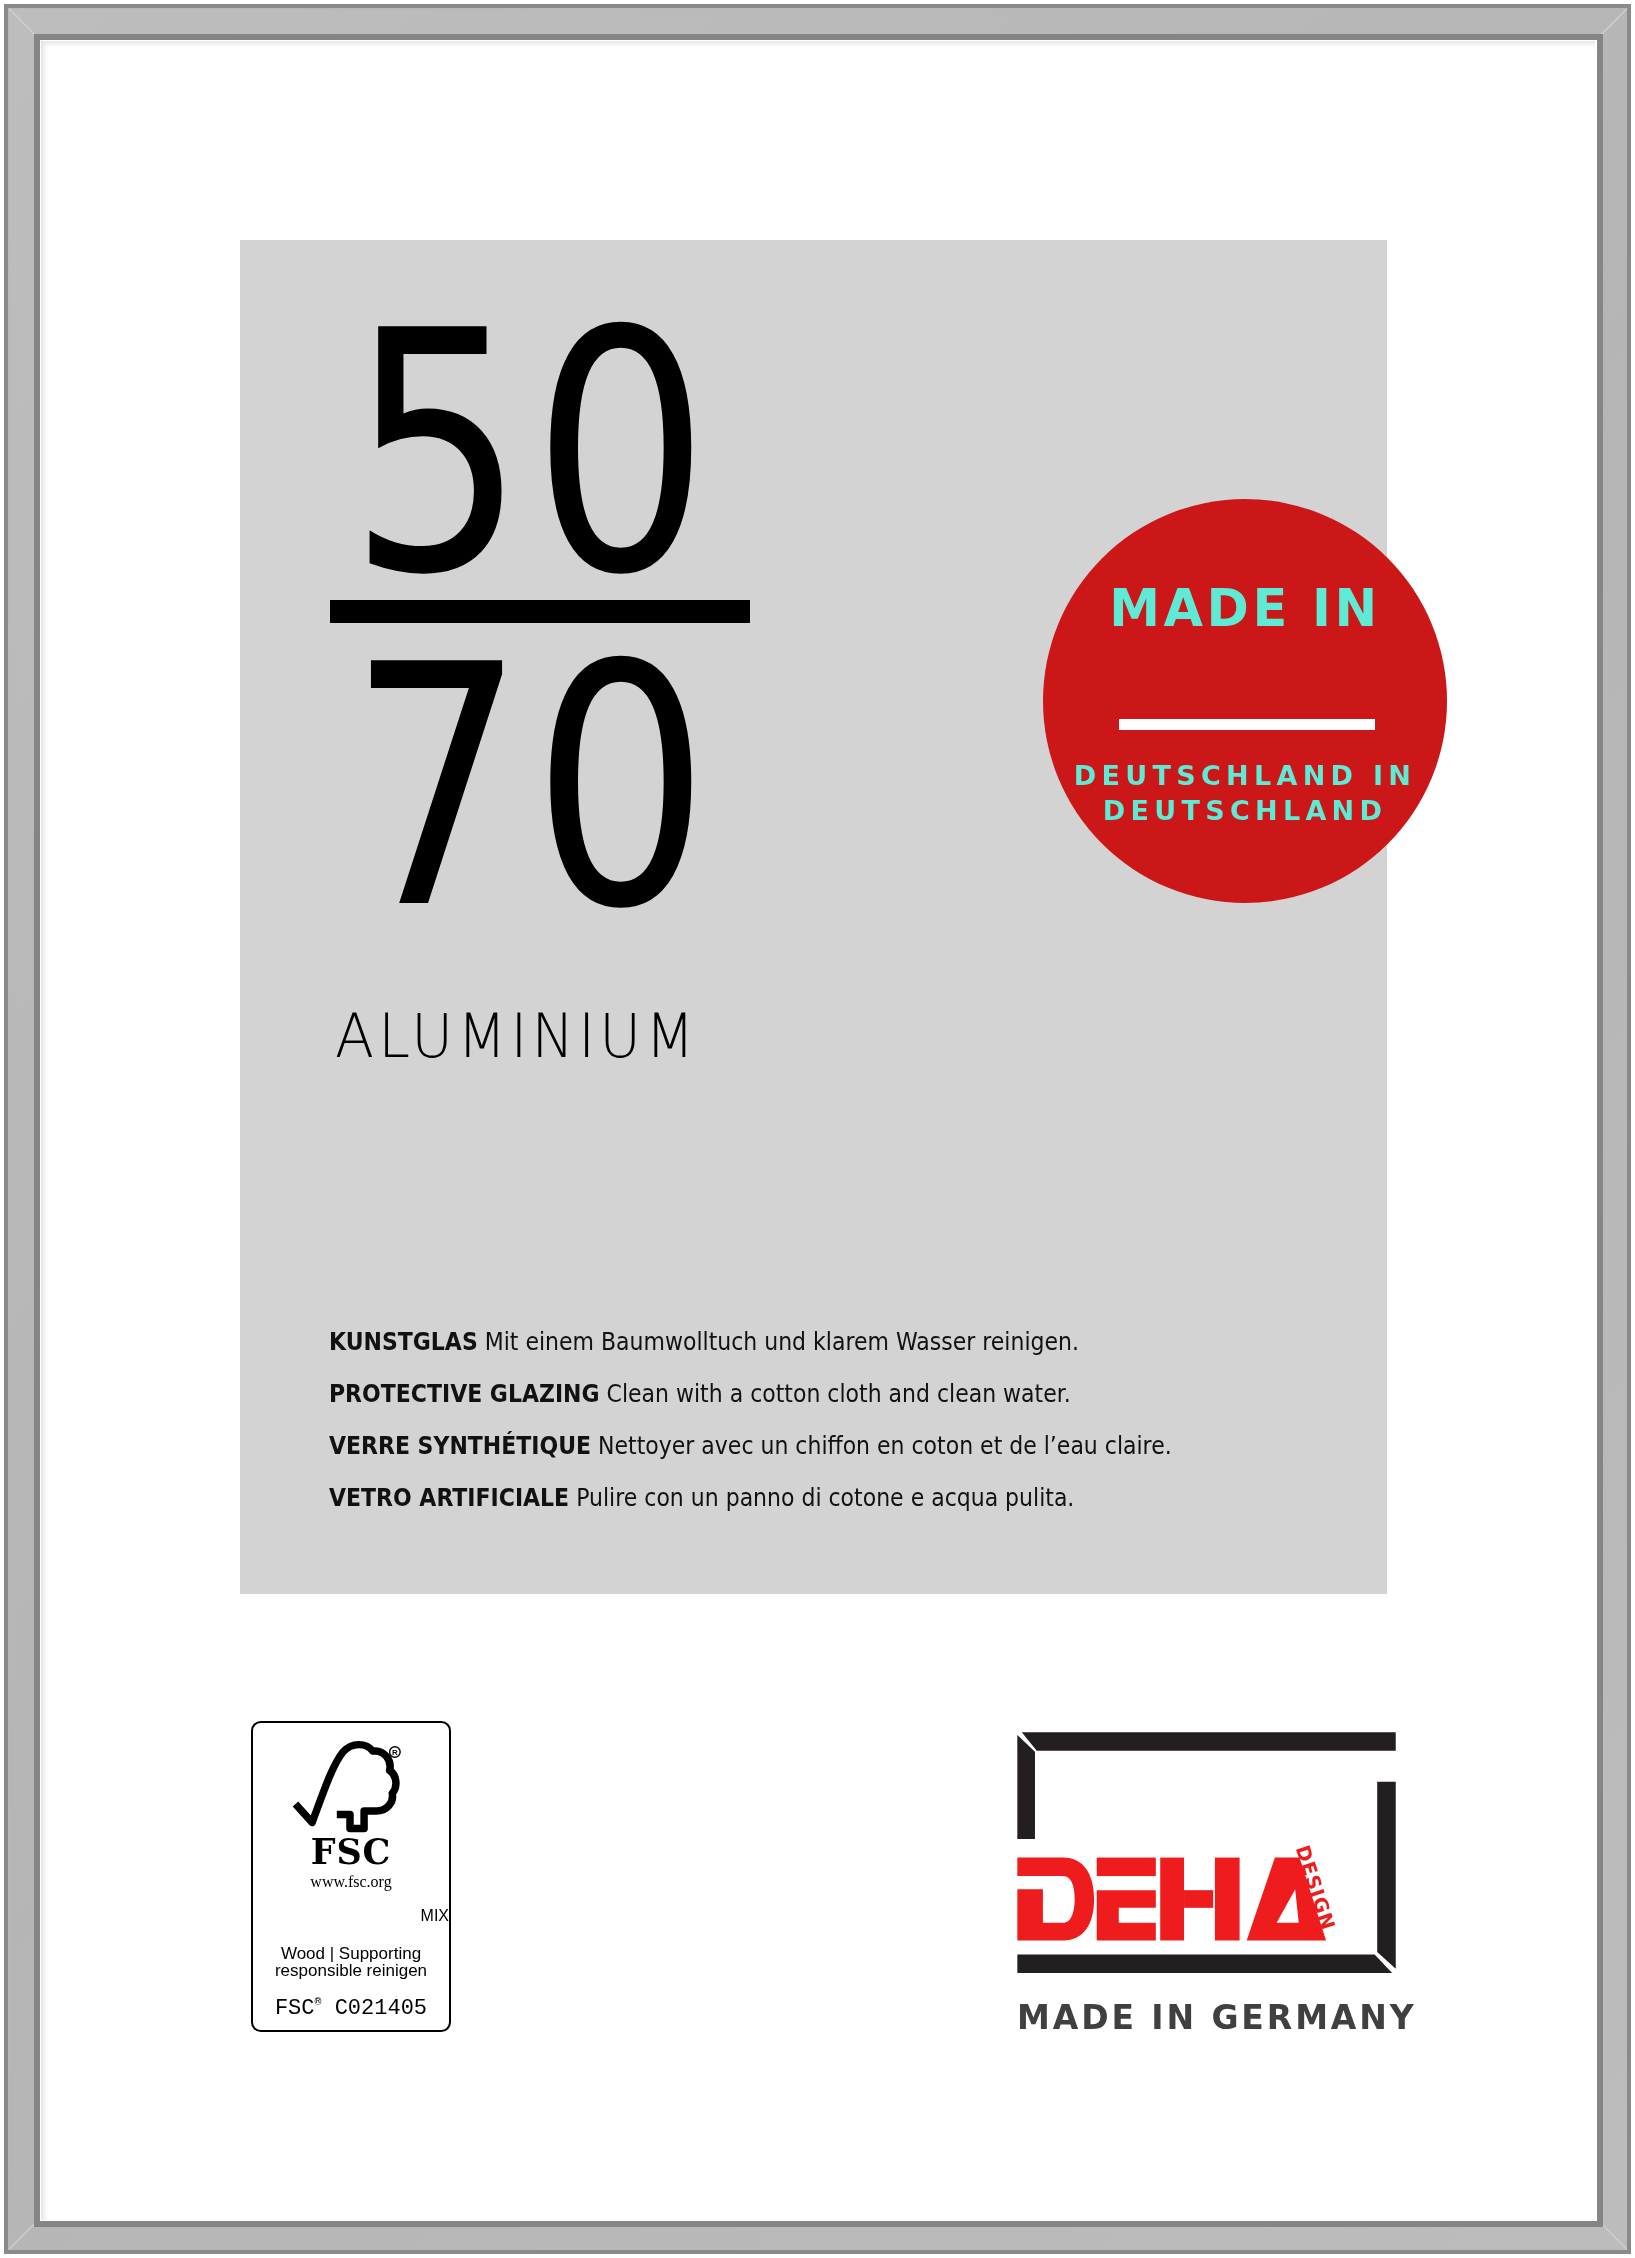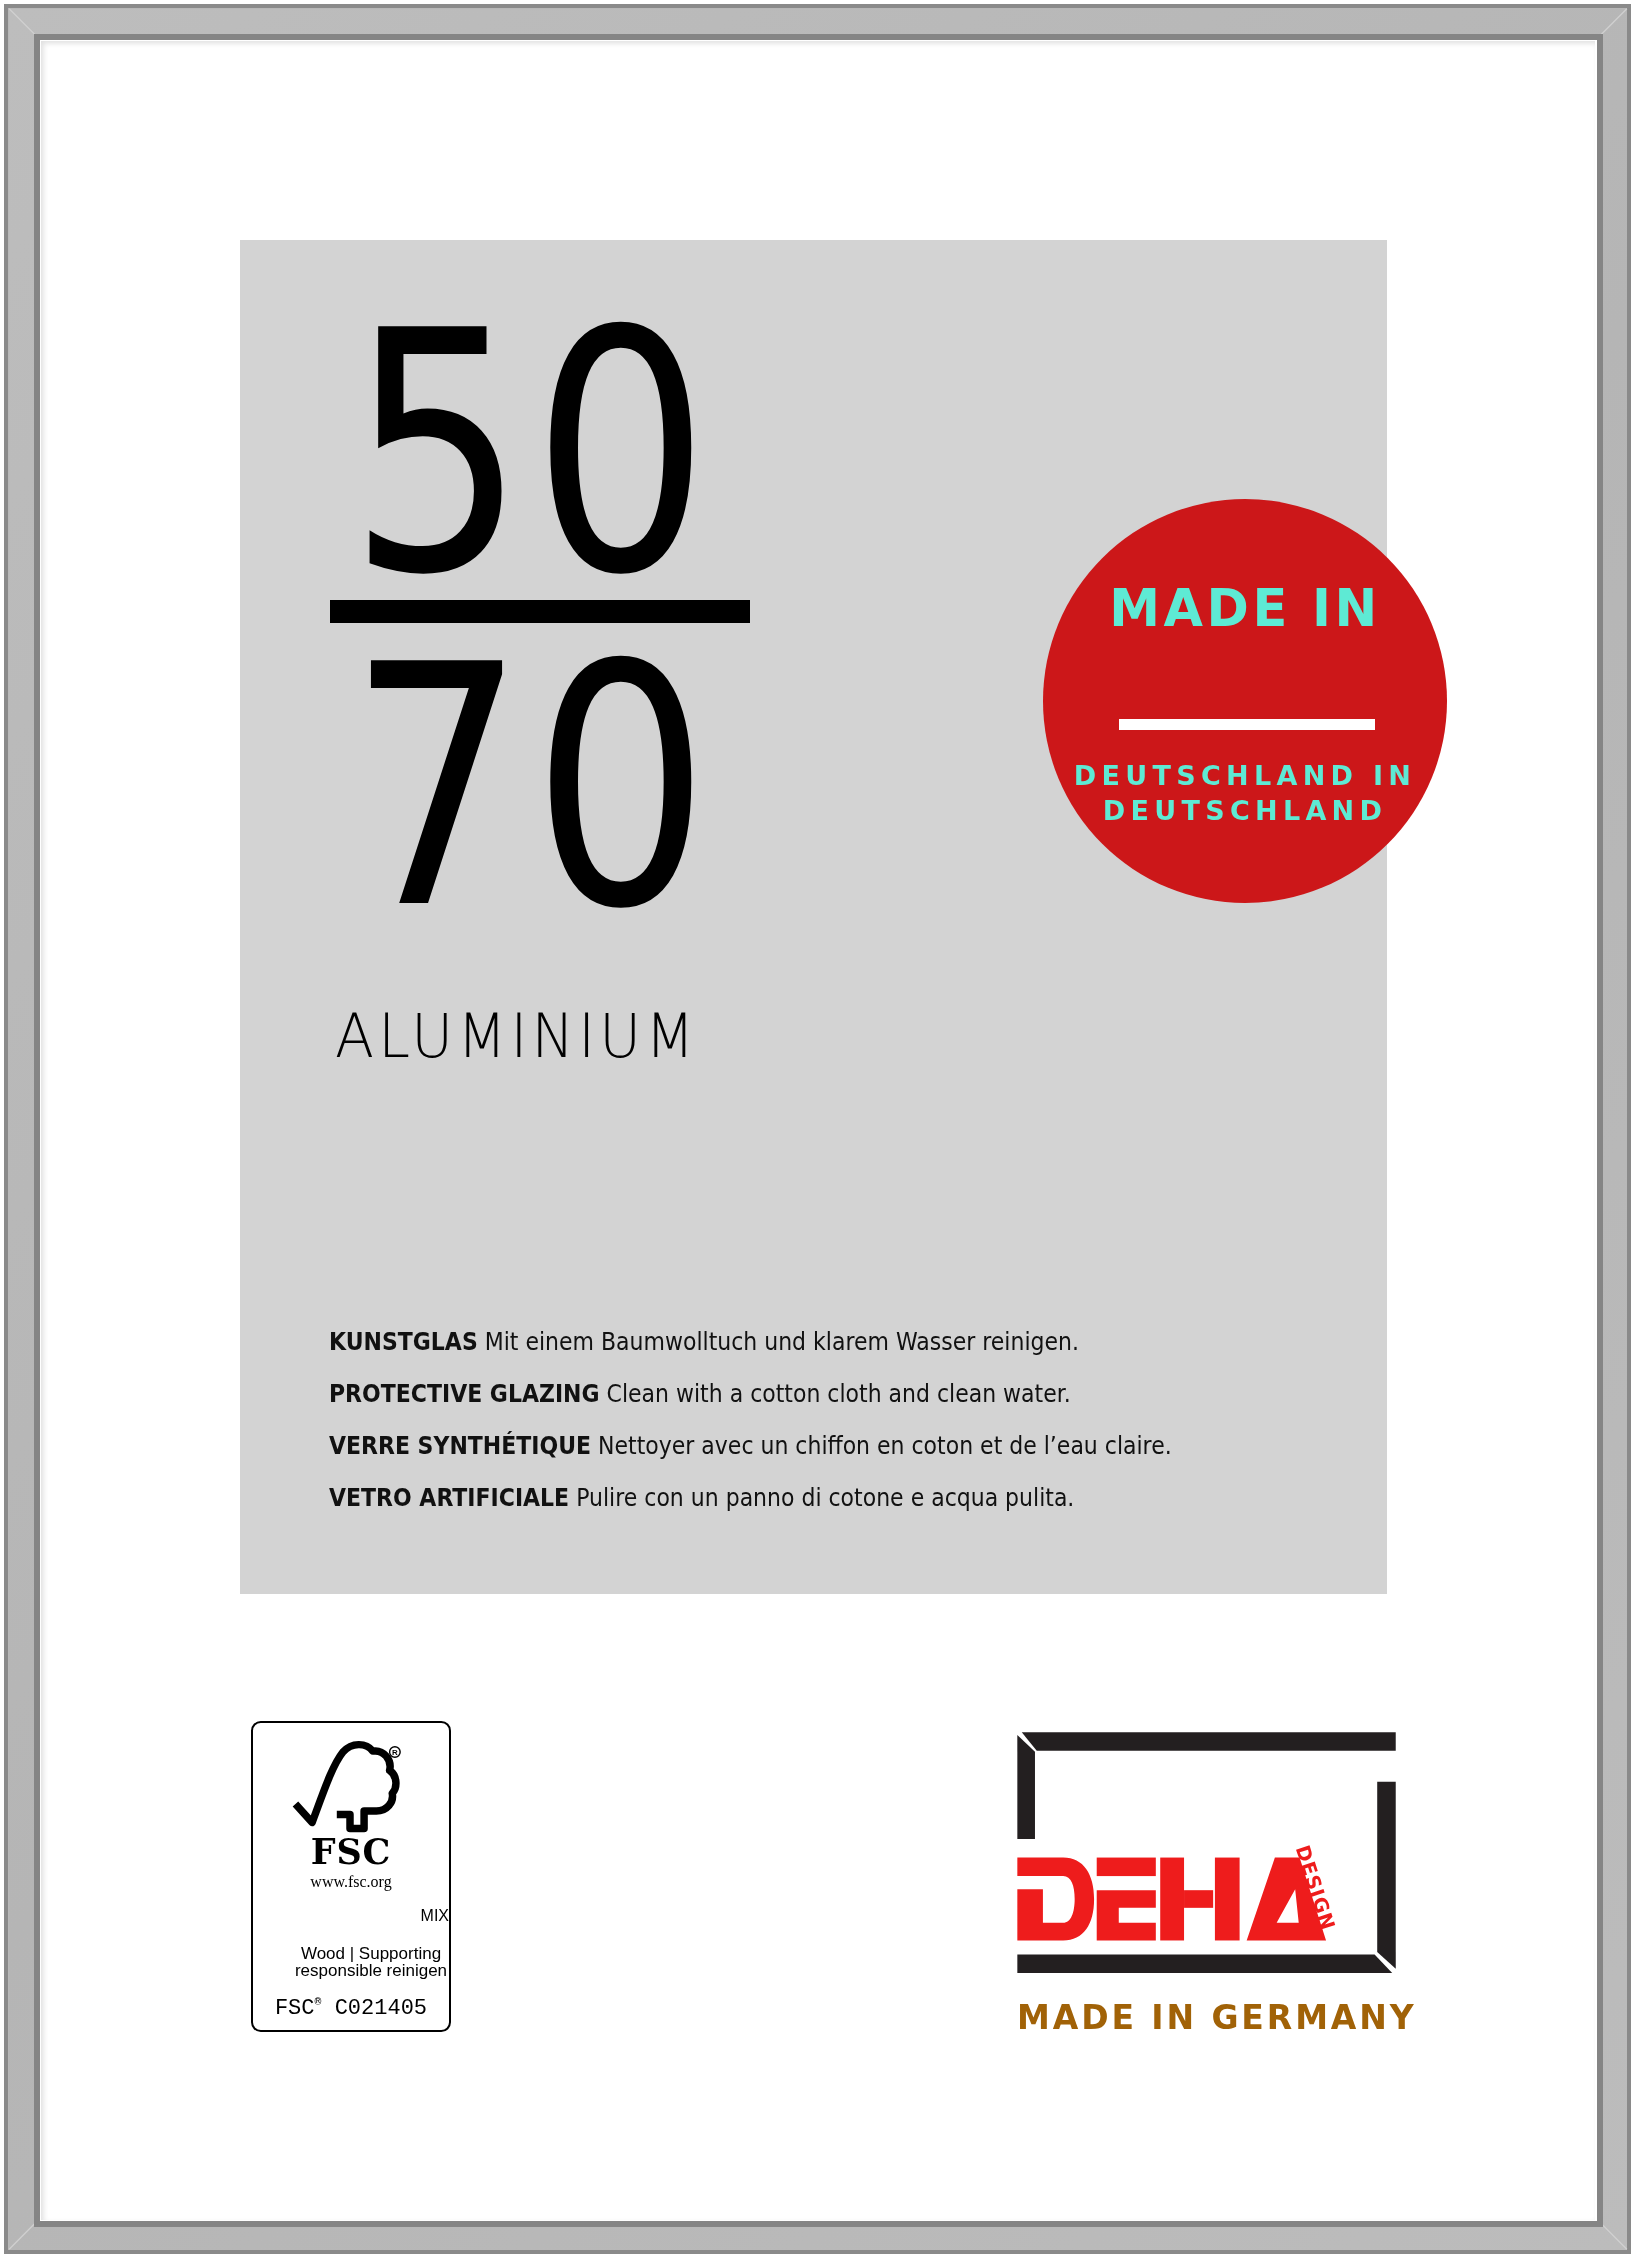--- a/index.html
+++ b/index.html
@@ -119,39 +119,39 @@
     .fsc-url {
       position: absolute; left: 0; width: 100%; top: 151px;
       font-family: Liberation Serif, serif; font-size: 16px; line-height: 1;
     }
     .fsc-mix {
       position: absolute; left: 0; width: 100%; top: 185px;
       font-family: "Liberation Sans", sans-serif; font-size: 16px; line-height: 1; text-align: right;
     }
     .fsc-desc {
       position: absolute; left: 0; width: 100%; top: 222px;
-      font-family: "Liberation Sans", sans-serif; font-size: 17px; line-height: 17px; margin-left: 20px;
+      font-family: "Liberation Sans", sans-serif; font-size: 17px; line-height: 17px;
     }
     .fsc-code {
       position: absolute; left: 0; width: 100%; top: 273px;
       font-family: Liberation Mono, monospace; font-size: 22px; line-height: 1;
     }
     .fsc-code sup { font-size: 11.5px; vertical-align: 8.8px; }
     .deha-design {
       position: absolute; left: 1315px; top: 1888px;
       font-family: "DejaVu Sans", sans-serif; font-weight: 700; font-size: 19.4px;
       color: #ee1c1c; letter-spacing: 0.9px; line-height: 1;
       transform: translate(-50%, -50%) rotate(72deg);
       transform-origin: 50% 50%;
       white-space: nowrap;
     }
     .deha-tagline {
       left: 1017px; top: 2001px; width: 379px;
       font-family: "DejaVu Sans", sans-serif; font-weight: 700; font-size: 33px;
-      letter-spacing: 2.9px; color: #a16207; line-height: 1; white-space: nowrap;
+      letter-spacing: 2.9px; color: #404040; line-height: 1; white-space: nowrap;
     }
   </style>
 </head>
 <body>
 
 <div class="abs frame-outer"></div>
 <div class="abs frame-face"></div>
 <svg class="abs" style="left:0;top:0" width="1636" height="2258" viewBox="0 0 1854 2560">
   <line x1="10" y1="10" x2="45" y2="45" stroke="#d0d0d0" stroke-width="1.5"></line>
   <line x1="1844" y1="10" x2="1809" y2="45" stroke="#d0d0d0" stroke-width="1.5"></line>

